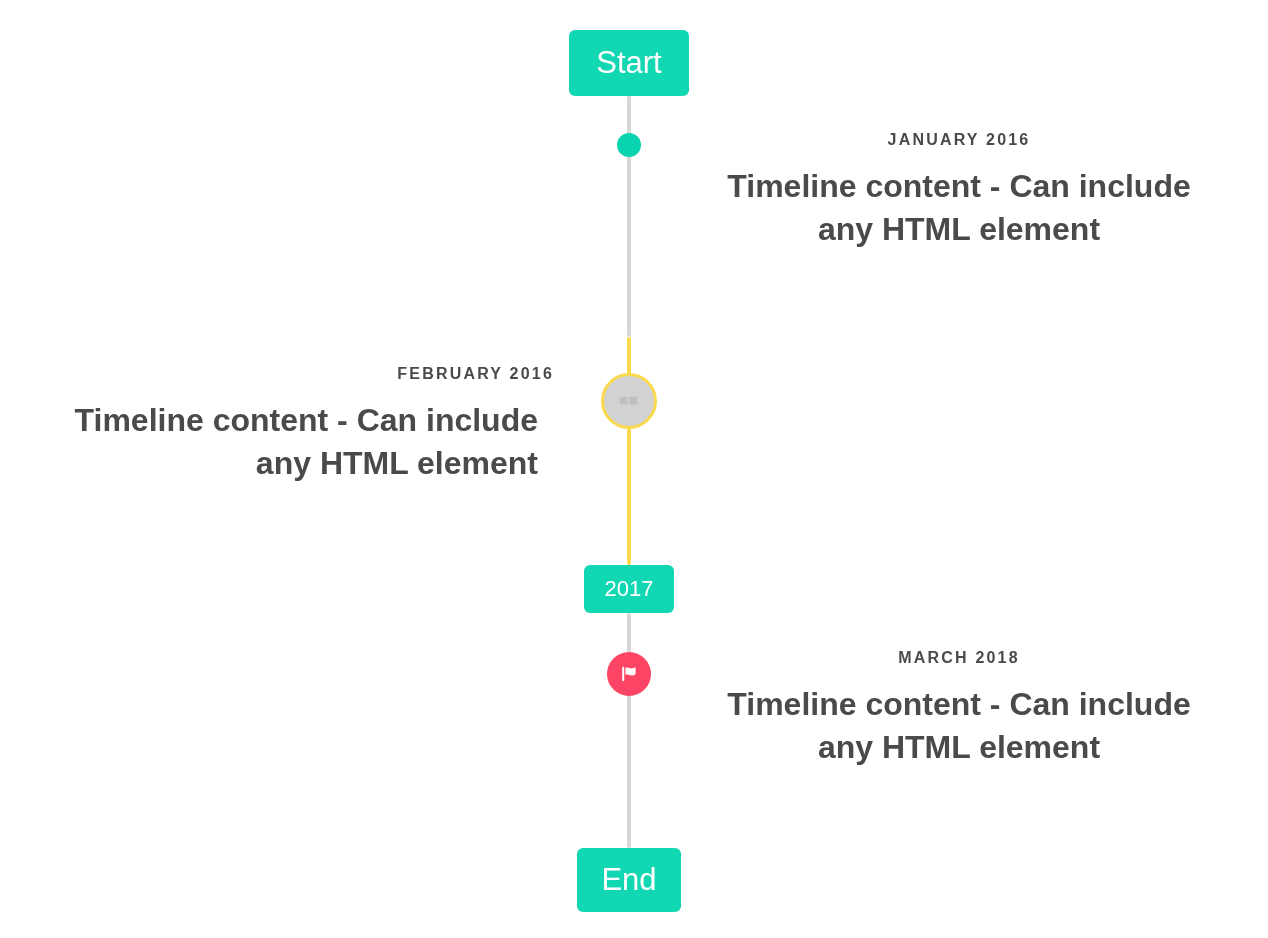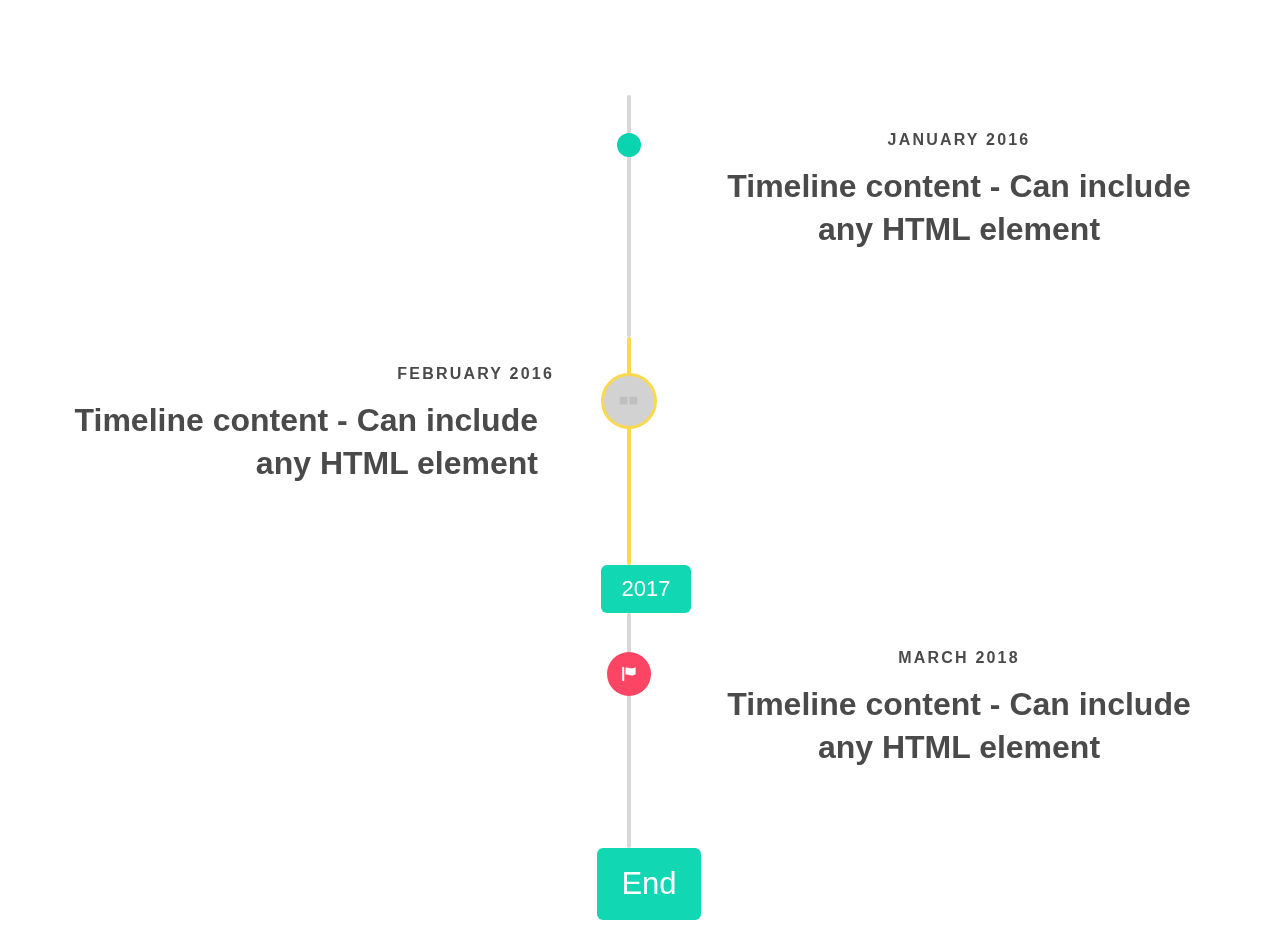--- a/index.html
+++ b/index.html
@@ -47,28 +47,26 @@
     left: 569px;  top: 30px;
     width: 120px; height: 66px;
     font-size: 31px;
     font-weight: 400;
   }
   .badge-year {
     left: 584px;  top: 565px;
     width: 90px;  height: 48px;
     font-size: 22px;
     font-weight: 400;
-    margin-left: 17px;
   }
   .badge-end {
     left: 577px;  top: 848px;
-    width: 104px; height: 72px;
+    width: 104px; height: 64px;
     font-size: 31px;
     font-weight: 400;
-    margin-left: 20px;
   }
 
   
   .marker {
     position: absolute;
     border-radius: 50%;
     box-sizing: border-box;
     display: flex;
     align-items: center;
     justify-content: center;
@@ -127,20 +125,21 @@
 </style>
 </head>
 <body>
 
 <div class="timeline-page">
 
   <div class="rail rail-gray-top"></div>
   <div class="rail rail-yellow"></div>
   <div class="rail rail-gray-bottom"></div>
 
+  <div class="badge badge-start">Start</div>
 
   <div class="marker marker-dot"></div>
   <div class="event-block event-right ev-jan">
     <p class="event-date">JANUARY 2016</p>
     <p class="event-body">Timeline content - Can include any HTML element</p>
   </div>
 
   <div class="marker marker-ring">
     <span class="broken-glyph">⯀⯀</span>
   </div>

